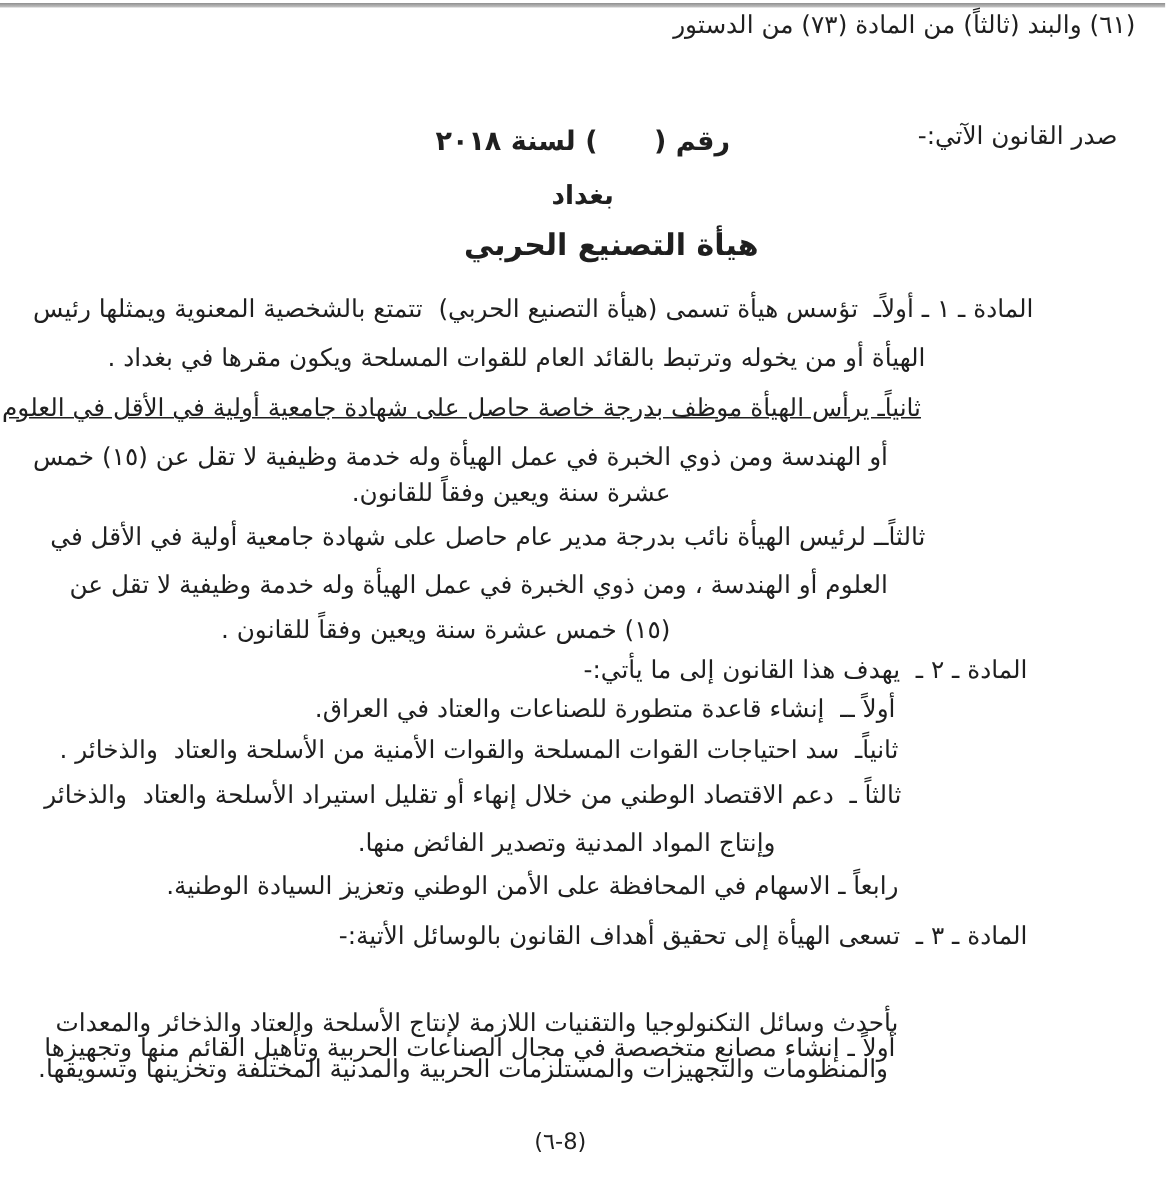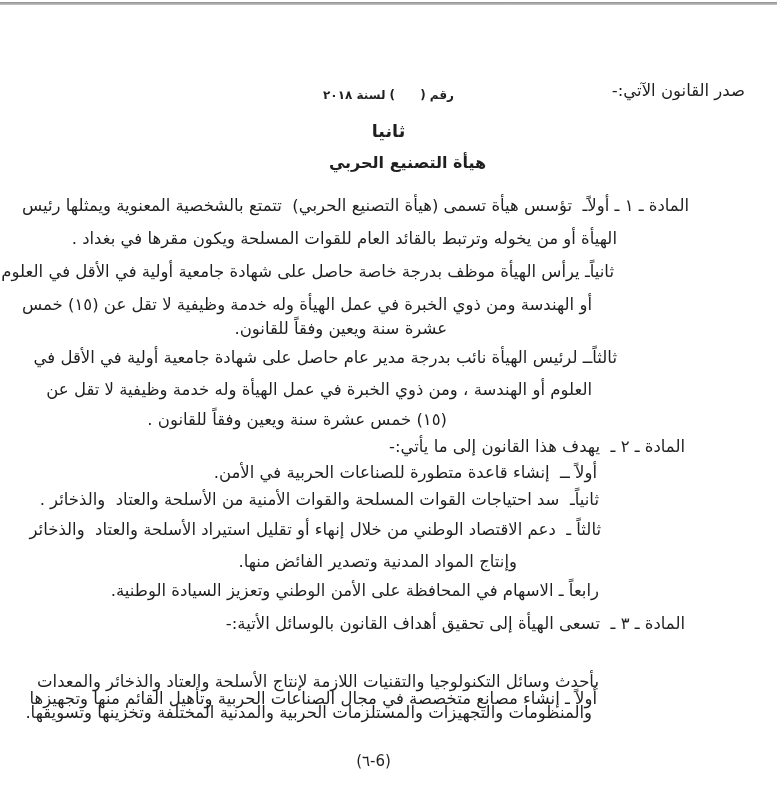--- a/index.html
+++ b/index.html
@@ -33,28 +33,28 @@
     text-align: center;
     white-space: pre;
   }
   .bold { font-weight: bold; }
 
   
   .l-pre1 { top: 6px;   right: 20px; }
   .l-pre2 { top: 37px;  right: 32px; margin-top: 43px; }
 
   
-  .l-head1 { top: 84px;  font-size: 12px; }
+  .l-head1 { top: 84px;  font-size: 18px; }
   .l-head2 { top: 120px; font-size: 17.5px; }
-  .l-head3 { top: 152px; font-size: 16px; margin-left: 38px; }
+  .l-head3 { top: 152px; font-size: 20px; margin-left: 38px; }
 
   
   .l-a1-1 { top: 195px; right: 88px;  }
   .l-a1-2 { top: 228px; right: 160px; }
-  .l-a1-3 { top: 261px; right: 163px; }
+  .l-a1-3 { top: 261px; right: 163px; text-decoration: underline; }
   .l-a1-4 { top: 294px; right: 185px; text-align: center; }
   .l-a1-5 { top: 318px; right: 330px; }
   .l-a1-6 { top: 347px; right: 160px; }
   .l-a1-7 { top: 379px; right: 185px; }
   .l-a1-8 { top: 409px; right: 330px; }
 
   
   .l-a2-1 { top: 436px; right: 92px;  }
   .l-a2-2 { top: 462px; right: 180px; }
   .l-a2-3 { top: 489px; right: 178px; }
@@ -71,42 +71,43 @@
   
   .l-footer { top: 750px; right: 30px; left: 0; text-align: center; font-size: 15px; }
 </style>
 </head>
 <body>
 
 <div class="page">
 
   <div class="top-rule"></div>
 
+  <div class="line l-pre1">(٦١) والبند (ثالثاً) من المادة (٧٣) من الدستور</div>
   <div class="line l-pre2">صدر القانون الآتي:-</div>
 
   <div class="line center bold l-head1">رقم (&nbsp;&nbsp;&nbsp;&nbsp;&nbsp;&nbsp;) لسنة ٢٠١٨</div>
-  <div class="line center bold l-head2">ثانيا</div>
+  <div class="line center bold l-head2">بغداد</div>
   <div class="line center bold l-head3">هيأة التصنيع الحربي</div>
 
   <div class="line l-a1-1">المادة ـ ١ ـ أولاًـ  تؤسس هيأة تسمى (هيأة التصنيع الحربي)  تتمتع بالشخصية المعنوية ويمثلها رئيس</div>
   <div class="line l-a1-2">الهيأة أو من يخوله وترتبط بالقائد العام للقوات المسلحة ويكون مقرها في بغداد .</div>
   <div class="line l-a1-3">ثانياًـ يرأس الهيأة موظف بدرجة خاصة حاصل على شهادة جامعية أولية في الأقل في العلوم</div>
   <div class="line l-a1-4">أو الهندسة ومن ذوي الخبرة في عمل الهيأة وله خدمة وظيفية لا تقل عن (١٥) خمس</div>
   <div class="line l-a1-5">عشرة سنة ويعين وفقاً للقانون.</div>
   <div class="line l-a1-6">ثالثاًــ لرئيس الهيأة نائب بدرجة مدير عام حاصل على شهادة جامعية أولية في الأقل في</div>
   <div class="line l-a1-7">العلوم أو الهندسة ، ومن ذوي الخبرة في عمل الهيأة وله خدمة وظيفية لا تقل عن</div>
   <div class="line l-a1-8">(١٥) خمس عشرة سنة ويعين وفقاً للقانون .</div>
 
   <div class="line l-a2-1">المادة ـ ٢ ـ  يهدف هذا القانون إلى ما يأتي:-</div>
-  <div class="line l-a2-2">أولاً ــ  إنشاء قاعدة متطورة للصناعات الحربية في الأمن.</div>
+  <div class="line l-a2-2">أولاً ــ  إنشاء قاعدة متطورة للصناعات والعتاد في العراق.</div>
   <div class="line l-a2-4">ثالثاً ـ  دعم الاقتصاد الوطني من خلال إنهاء أو تقليل استيراد الأسلحة والعتاد  والذخائر</div>
   <div class="line l-a2-3">ثانياًـ  سد احتياجات القوات المسلحة والقوات الأمنية من الأسلحة والعتاد  والذخائر .</div>
   <div class="line l-a2-5">وإنتاج المواد المدنية وتصدير الفائض منها.</div>
   <div class="line l-a2-6">رابعاً ـ الاسهام في المحافظة على الأمن الوطني وتعزيز السيادة الوطنية.</div>
 
   <div class="line l-a3-1">المادة ـ ٣ ـ  تسعى الهيأة إلى تحقيق أهداف القانون بالوسائل الأتية:-</div>
   <div class="line l-a3-2">أولاً ـ إنشاء مصانع متخصصة في مجال الصناعات الحربية وتأهيل القائم منها وتجهيزها</div>
   <div class="line l-a3-3">بأحدث وسائل التكنولوجيا والتقنيات اللازمة لإنتاج الأسلحة والعتاد والذخائر والمعدات</div>
   <div class="line l-a3-4">والمنظومات والتجهيزات والمستلزمات الحربية والمدنية المختلفة وتخزينها وتسويقها.</div>
 
-  <div class="line l-footer">(6-٦)</div>
+  <div class="line l-footer">(8-٦)</div>
 
 </div>
 
 </body></html>

